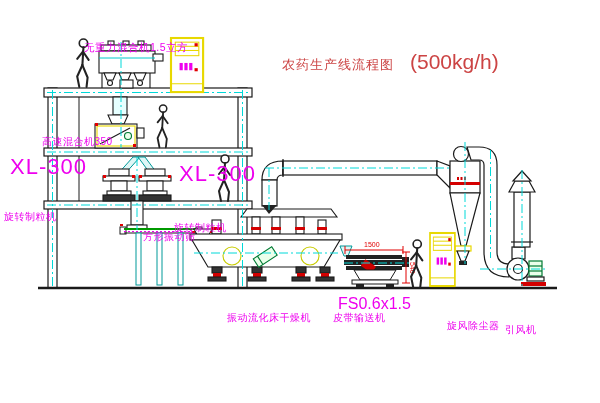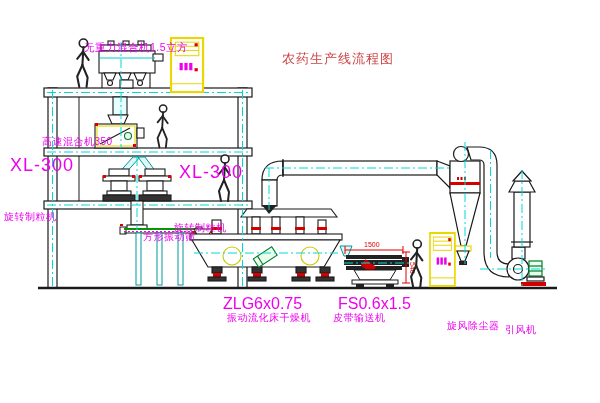--- a/index.html
+++ b/index.html
@@ -1,21 +1,21 @@
 <!DOCTYPE html>
 <html><head>
 <meta charset="utf-8">
 <style>
   html,body{margin:0;padding:0;background:#fff;}
   .stage{position:relative;width:600px;height:403px;background:#fff;overflow:hidden;
          font-family:"Liberation Sans",sans-serif;}
   .stage svg{position:absolute;left:0;top:0;}
   .lbl{position:absolute;color:#ee00ee;white-space:nowrap;line-height:1;letter-spacing:0.5px;}
   .lbl.small{font-size:10px;margin-top:28px;}
-  .lbl.model{font-size:18px;letter-spacing:1px;}
+  .lbl.model{font-size:22px;letter-spacing:1px;}
   .lbl.model-mid{font-size:16px;letter-spacing:0;}
   .title{position:absolute;left:282px;top:50px;color:#cc4444;display:flex;align-items:baseline;gap:16px;}
   .title .cjk{font-size:13px;letter-spacing:1px;}
   .title .cap{font-size:21px;letter-spacing:0;}
 </style>
 </head>
 <body>
 
 <div class="stage">
 
@@ -266,35 +266,35 @@
   <use href="#cabinet" transform="translate(430,233) scale(0.83,1.02)"></use>
 
   <use href="#person" transform="translate(72,38) scale(1.04)"></use>
   <use href="#person" transform="translate(153,104) scale(0.92)"></use>
   <use href="#person" transform="translate(214,154)"></use>
   <use href="#person" transform="translate(406,239) scale(1.02)"></use>
 </svg>
 
 <div class="title">
   <span class="cjk">农药生产线流程图</span>
+  <span class="cap">(500kg/h)</span>
 </div>
 
 <div class="lbl small" style="left:84px;top:14px;font-size:10.5px;">无重力混合机1.5立方</div>
 <div class="lbl small" style="left:42px;top:109px;">高速混合机350</div>
 
 <div class="lbl model" style="left:10px;top:156px;">XL-300</div>
 <div class="lbl small" style="left:4px;top:184px;">旋转制粒机</div>
 
 <div class="lbl model" style="left:179px;top:163px;">XL-300</div>
 <div class="lbl small" style="left:174px;top:195px;">旋转制粒机</div>
 
 <div class="lbl small" style="left:143px;top:204px;">方形振动筛</div>
 
 <div class="lbl small" style="left:227px;top:285px;">振动流化床干燥机</div>
-<div class="lbl model-mid" style="left:223px;top:296px;">ZLG6x0.75</div>
 
 <div class="lbl small" style="left:333px;top:285px;">皮带输送机</div>
 <div class="lbl model-mid" style="left:338px;top:296px;">FS0.6x1.5</div>
 
 <div class="lbl small" style="left:447px;top:293px;">旋风除尘器</div>
 <div class="lbl small" style="left:505px;top:297px;">引风机</div>
 
 </div>
 
 </body></html>

